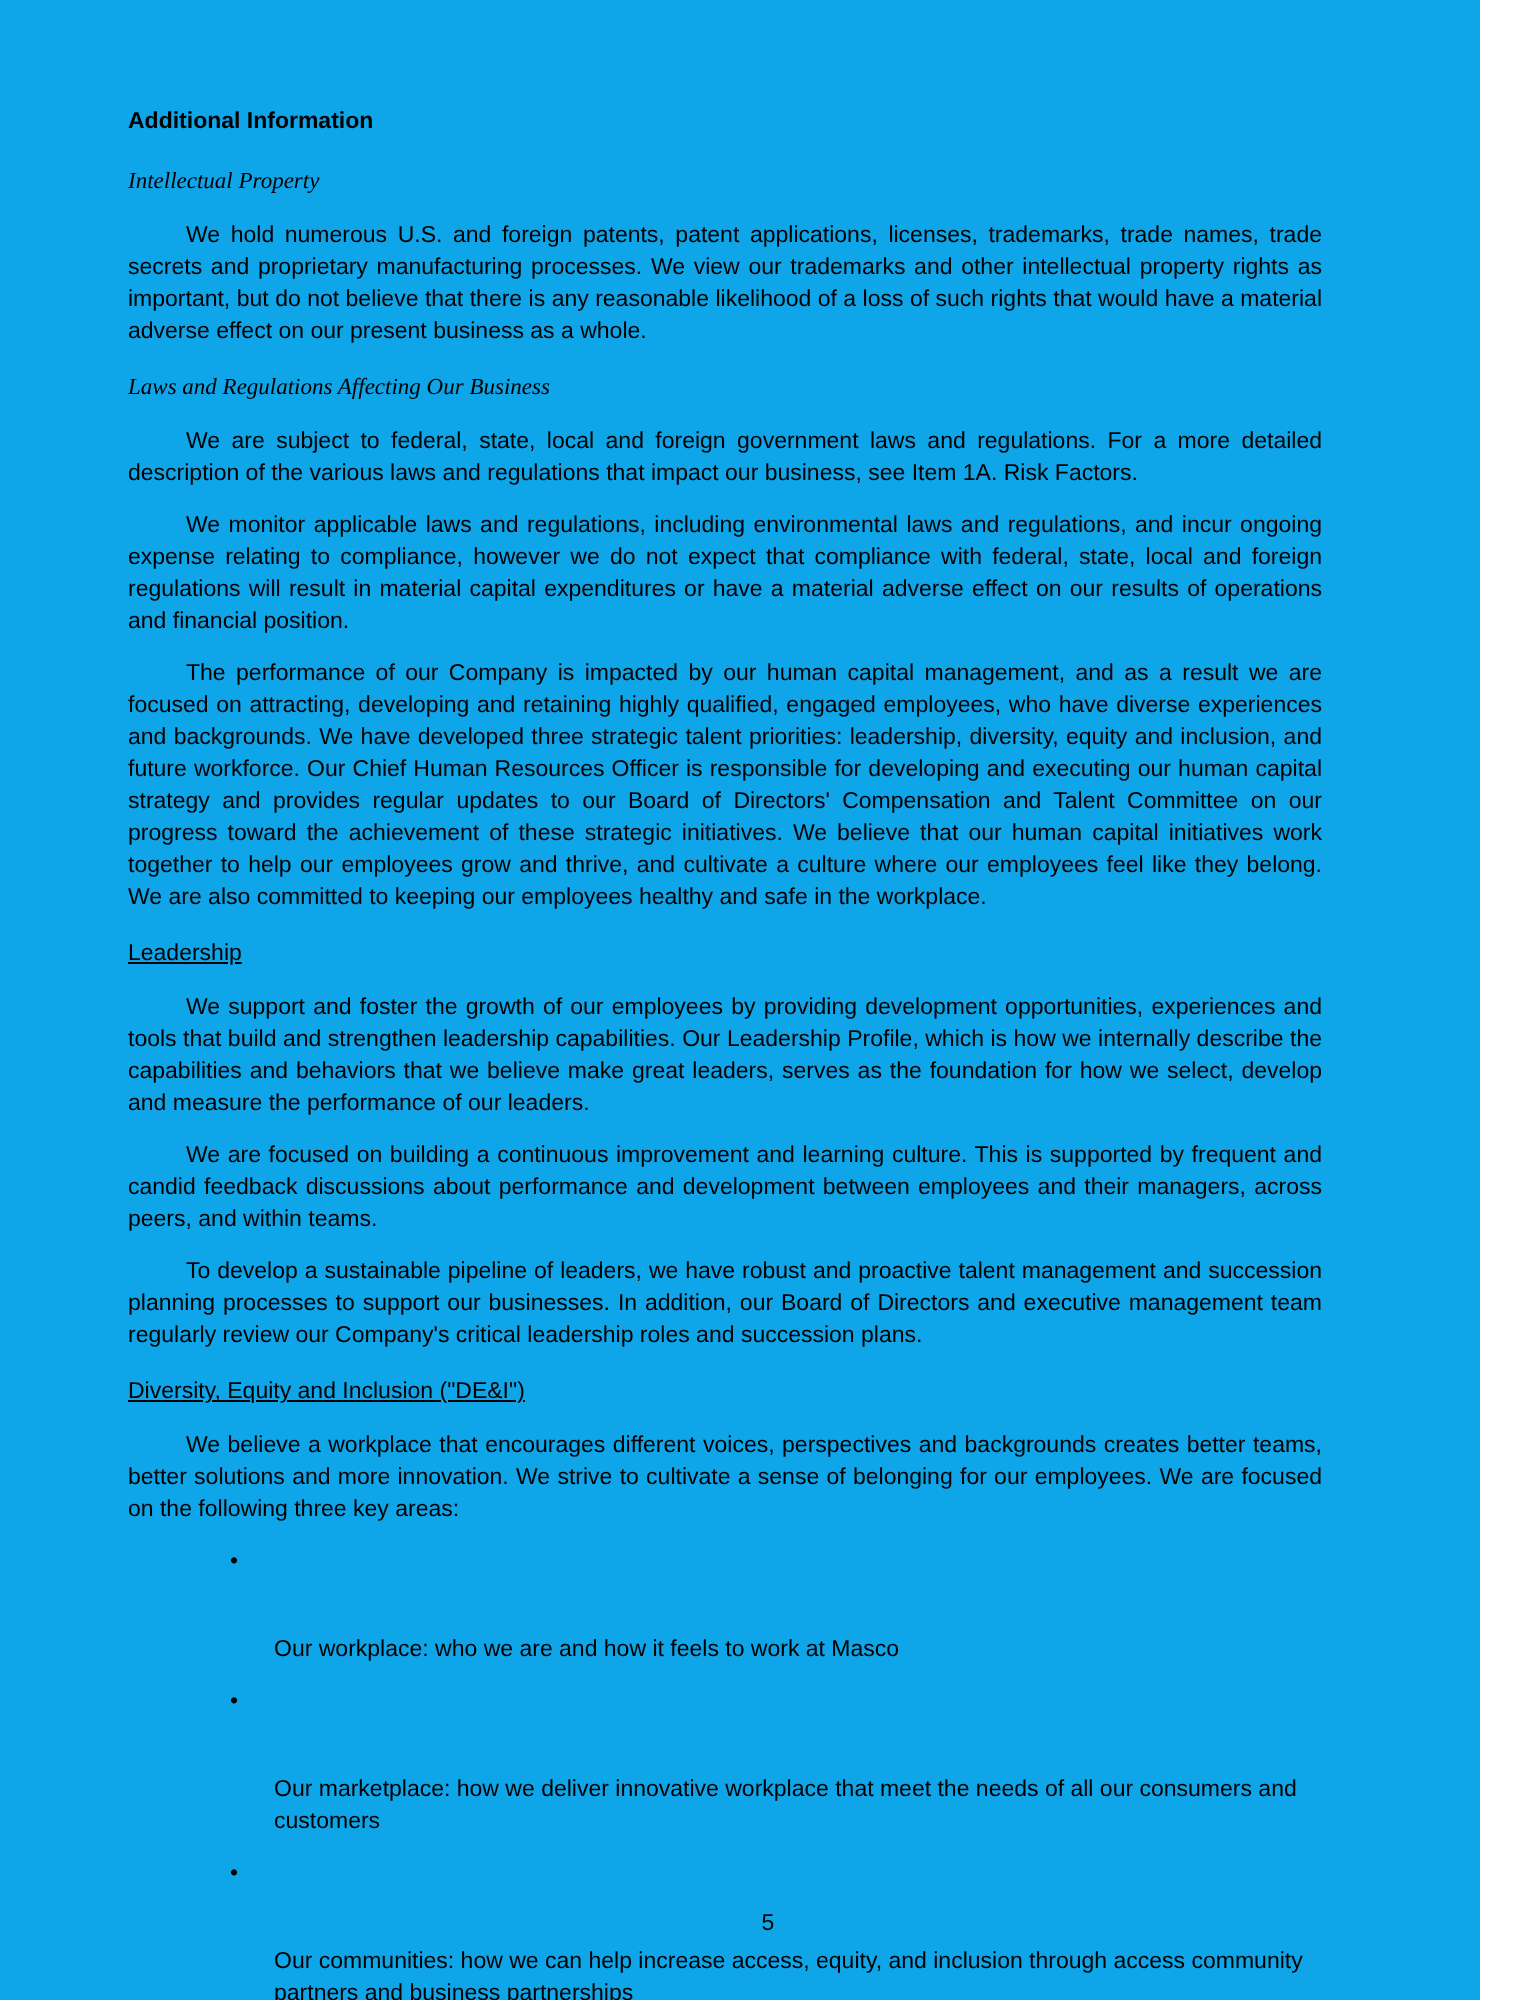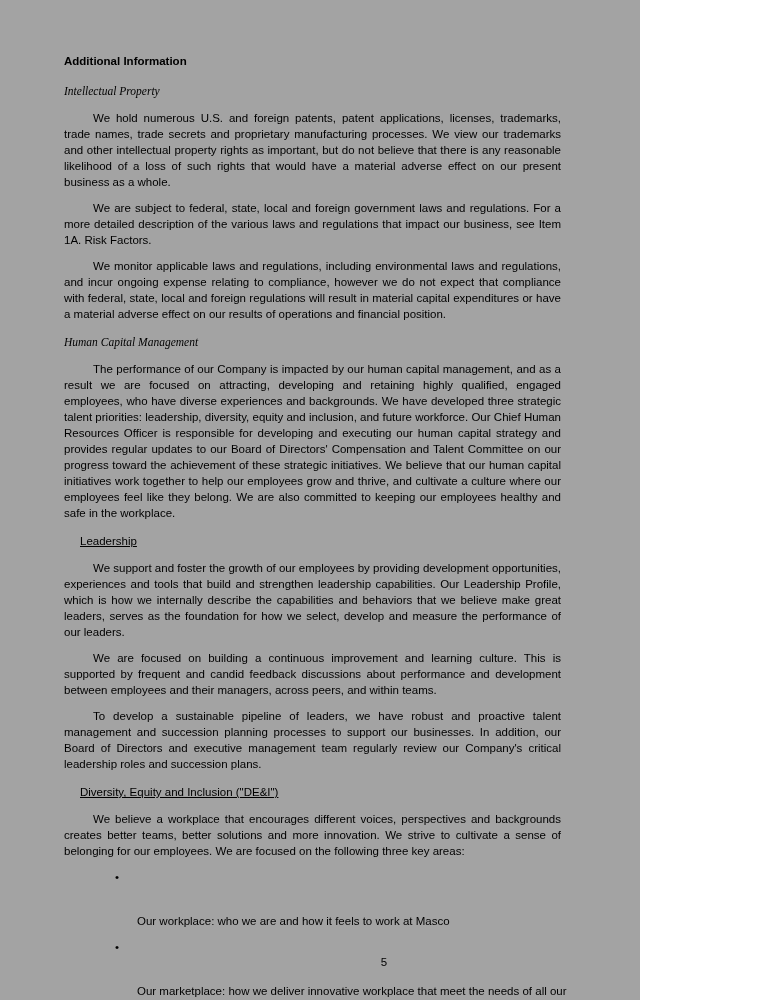--- a/index.html
+++ b/index.html
@@ -11,45 +11,45 @@
     width: 768px;
     height: 1000px;
     position: relative;
     font-family: "Liberation Sans", sans-serif;
     color: #000000;
     overflow: hidden;
   }
   .page {
     position: absolute;
     top: 0; left: 0;
-    width: 640px;
+    width: 740px;
     height: 1000px;
     box-sizing: border-box;
     padding: 53px 63px 0 64px;
-    background: #a3a3a3;
+    background: #0ea5e9;
   }
   .h-bold, .h-italic, .h-underline, .para, .bullet-item {
     font-size: 11.5px;
     line-height: 16px;
     margin: 0;
   }
   .h-bold {
     font-weight: bold;
     margin-bottom: 14px;
   }
   .h-italic {
     font-style: italic;
     font-weight: normal;
     margin: 12px 0 11px 0;
     font-family: Liberation Serif, serif;
   }
   .h-underline {
     font-weight: normal;
     text-decoration: underline;
-    margin: 12px 0 11px 16px;
+    margin: 12px 0 11px 0;
   }
   .para {
     text-align: justify;
     text-indent: 29px;
     margin: 0 16px 10px 0;
   }
   .bullets {
     list-style: none;
     margin: 0;
     padding: 0;
@@ -81,24 +81,24 @@
 </head>
 <body>
 
 <div class="page">
 
   <p class="h-bold">Additional Information</p>
 
   <p class="h-italic">Intellectual Property</p>
   <p class="para">We hold numerous U.S. and foreign patents, patent applications, licenses, trademarks, trade names, trade secrets and proprietary manufacturing processes. We view our trademarks and other intellectual property rights as important, but do not believe that there is any reasonable likelihood of a loss of such rights that would have a material adverse effect on our present business as a whole.</p>
 
+  <p class="h-italic">Laws and Regulations Affecting Our Business</p>
   <p class="para">We are subject to federal, state, local and foreign government laws and regulations. For a more detailed description of the various laws and regulations that impact our business, see Item 1A. Risk Factors.</p>
   <p class="para">We monitor applicable laws and regulations, including environmental laws and regulations, and incur ongoing expense relating to compliance, however we do not expect that compliance with federal, state, local and foreign regulations will result in material capital expenditures or have a material adverse effect on our results of operations and financial position.</p>
 
-  <p class="h-italic">Human Capital Management</p>
   <p class="para">The performance of our Company is impacted by our human capital management, and as a result we are focused on attracting, developing and retaining highly qualified, engaged employees, who have diverse experiences and backgrounds.  We have developed three strategic talent priorities: leadership, diversity, equity and inclusion, and future workforce. Our Chief Human Resources Officer is responsible for developing and executing our human capital strategy and provides regular updates to our Board of Directors' Compensation and Talent Committee on our progress toward the achievement of these strategic initiatives. We believe that our human capital initiatives work together to help our employees grow and thrive, and cultivate a culture where our employees feel like they belong. We are also committed to keeping our employees healthy and safe in the workplace.</p>
 
   <p class="h-underline">Leadership</p>
   <p class="para">We support and foster the growth of our employees by providing development opportunities, experiences and tools that build and strengthen leadership capabilities. Our Leadership Profile, which is how we internally describe the capabilities and behaviors that we believe make great leaders, serves as the foundation for how we select, develop and measure the performance of our leaders.</p>
   <p class="para">We are focused on building a continuous improvement and learning culture. This is supported by frequent and candid feedback discussions about performance and development between employees and their managers, across peers, and within teams.</p>
   <p class="para">To develop a sustainable pipeline of leaders, we have robust and proactive talent management and succession planning processes to support our businesses. In addition, our Board of Directors and executive management team regularly review our Company's critical leadership roles and succession plans.</p>
 
   <p class="h-underline">Diversity, Equity and Inclusion ("DE&amp;I")</p>
   <p class="para">We believe a workplace that encourages different voices, perspectives and backgrounds creates better teams, better solutions and more innovation. We strive to cultivate a sense of belonging for our employees. We are focused on the following three key areas:</p>
 

